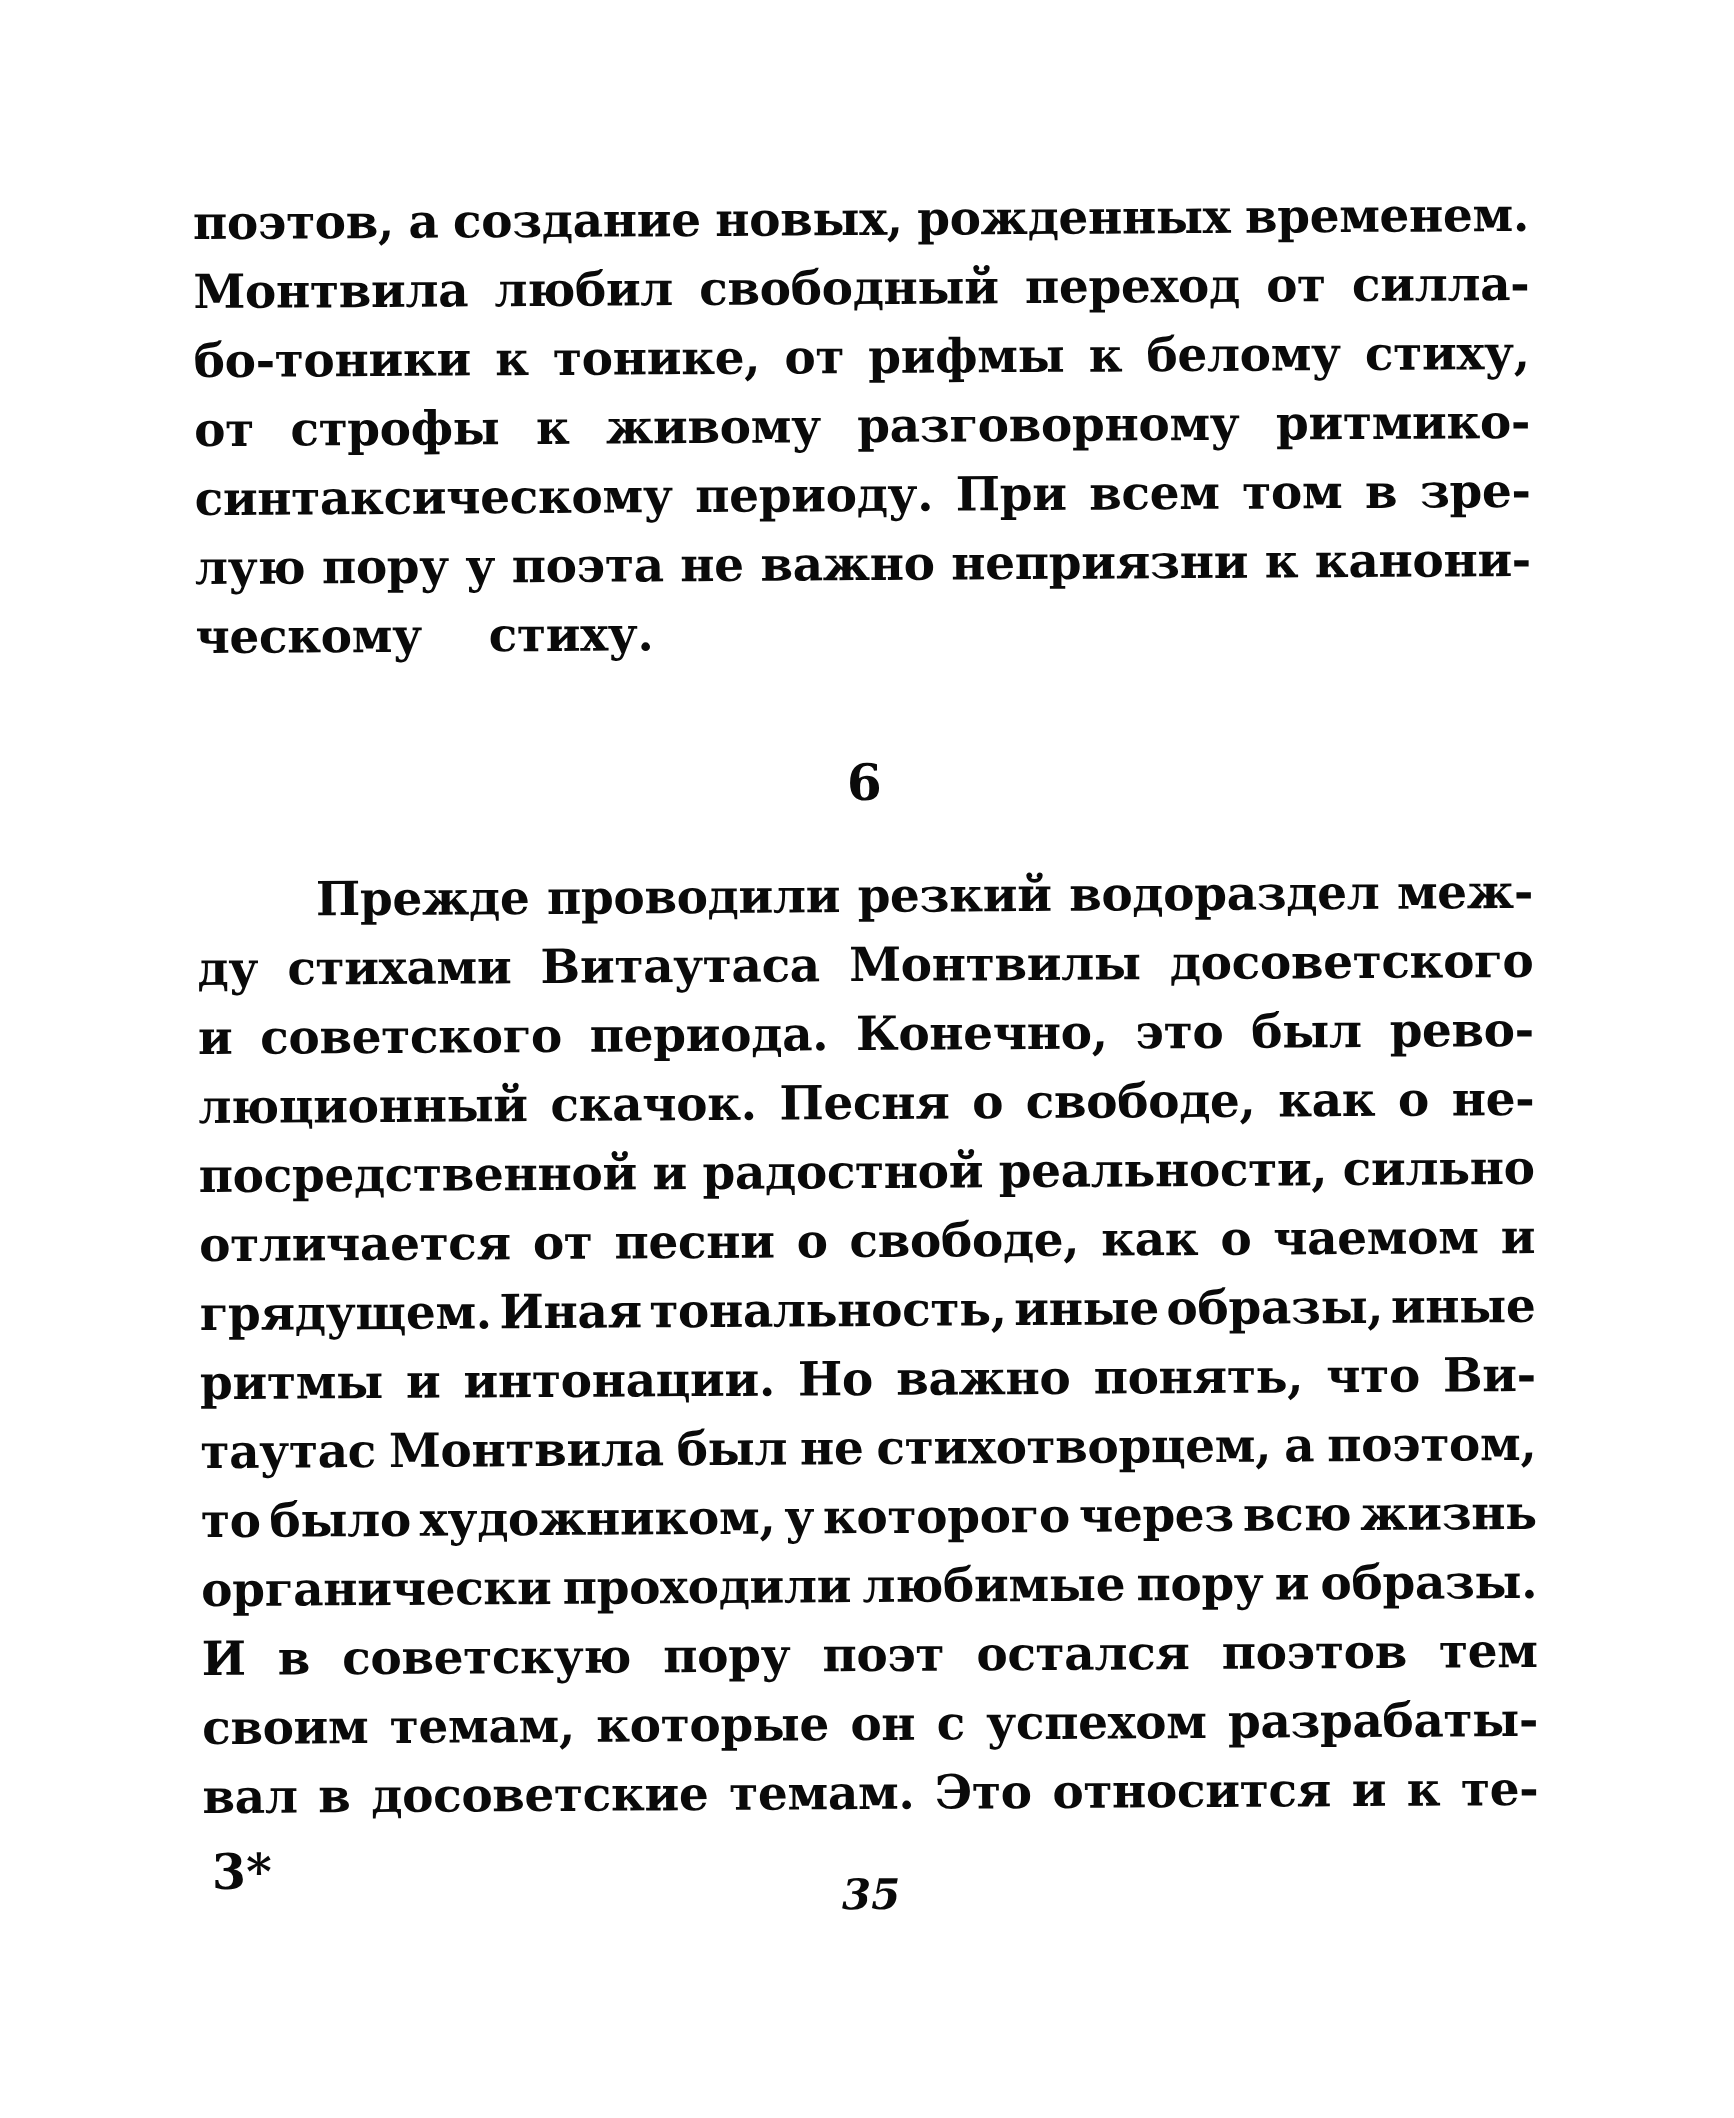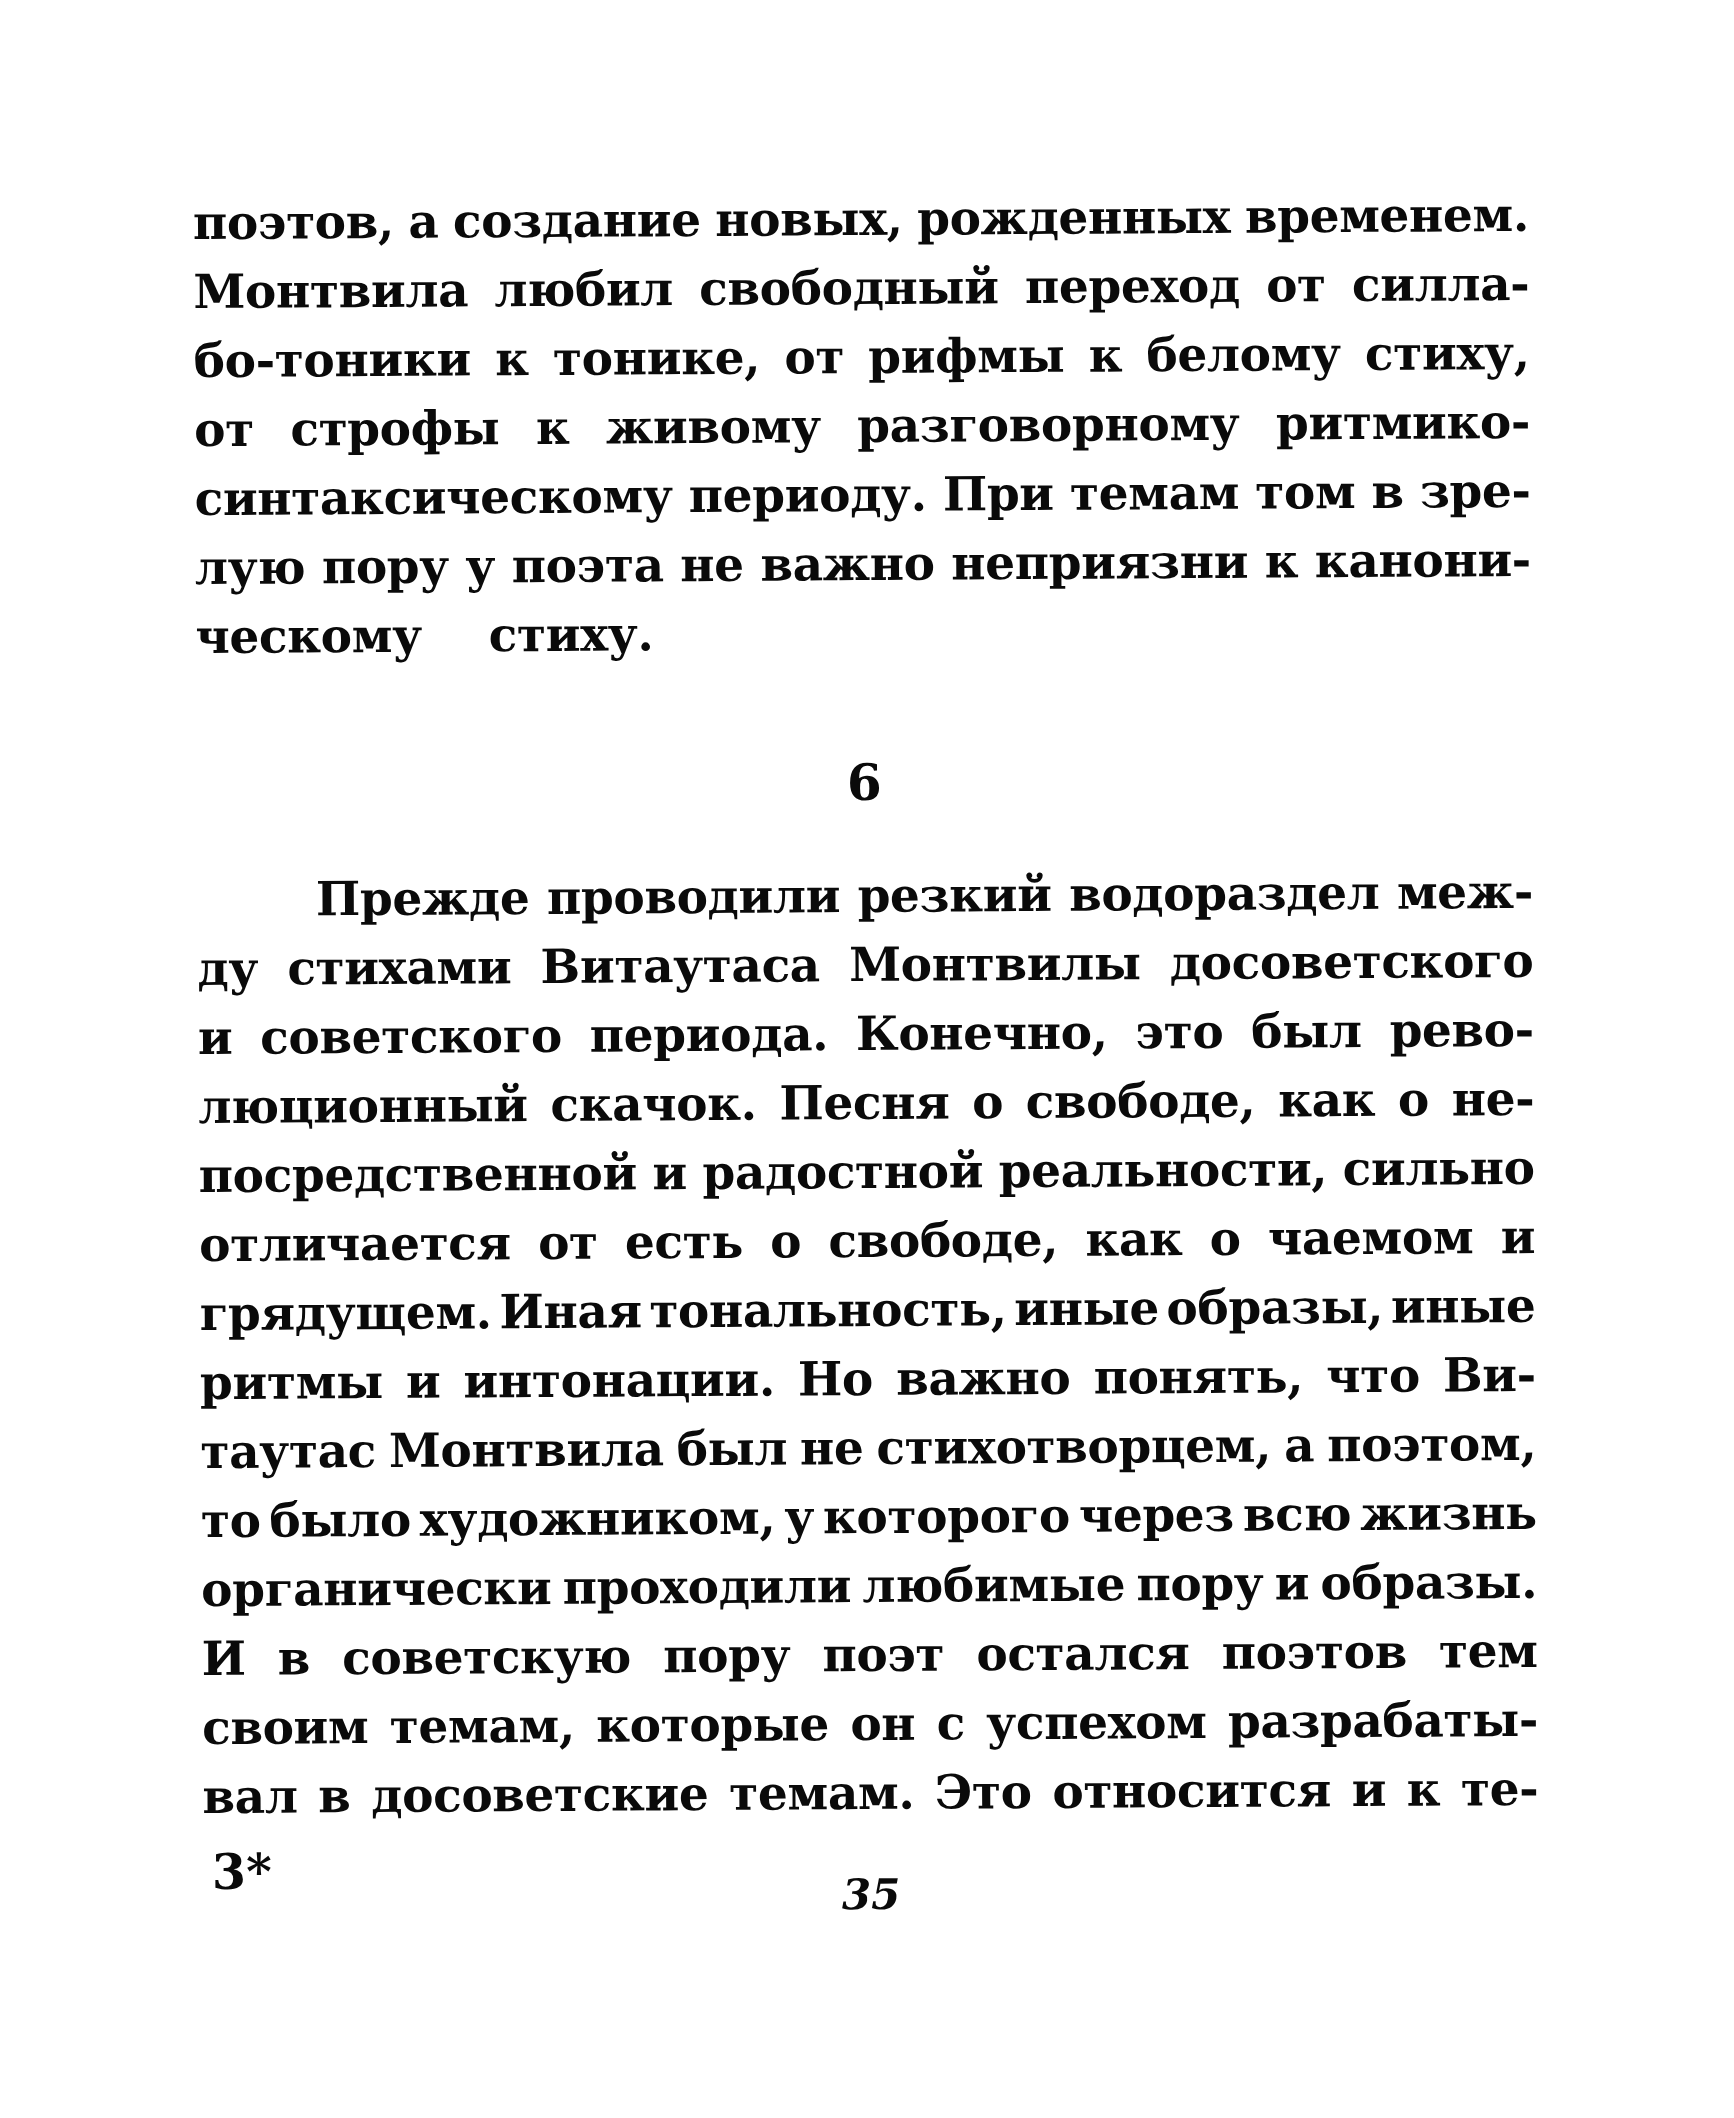--- a/index.html
+++ b/index.html
@@ -109,21 +109,21 @@
         <span class="word">строфы</span>
         <span class="word">к</span>
         <span class="word">живому</span>
         <span class="word">разговорному</span>
         <span class="word">ритмико-</span>
       </div>
       <div class="line">
         <span class="word">синтаксическому</span>
         <span class="word">периоду.</span>
         <span class="word">При</span>
-        <span class="word">темам</span>
+        <span class="word">всем</span>
         <span class="word">том</span>
         <span class="word">в</span>
         <span class="word">зре-</span>
       </div>
       <div class="line">
         <span class="word">лую</span>
         <span class="word">пору</span>
         <span class="word">у</span>
         <span class="word">поэта</span>
         <span class="word">не</span>
@@ -177,21 +177,21 @@
       <div class="line">
         <span class="word">посредственной</span>
         <span class="word">и</span>
         <span class="word">радостной</span>
         <span class="word">реальности,</span>
         <span class="word">сильно</span>
       </div>
       <div class="line">
         <span class="word">отличается</span>
         <span class="word">от</span>
-        <span class="word">есть</span>
+        <span class="word">песни</span>
         <span class="word">о</span>
         <span class="word">свободе,</span>
         <span class="word">как</span>
         <span class="word">о</span>
         <span class="word">чаемом</span>
         <span class="word">и</span>
       </div>
       <div class="line">
         <span class="word">грядущем.</span>
         <span class="word">Иная</span>

